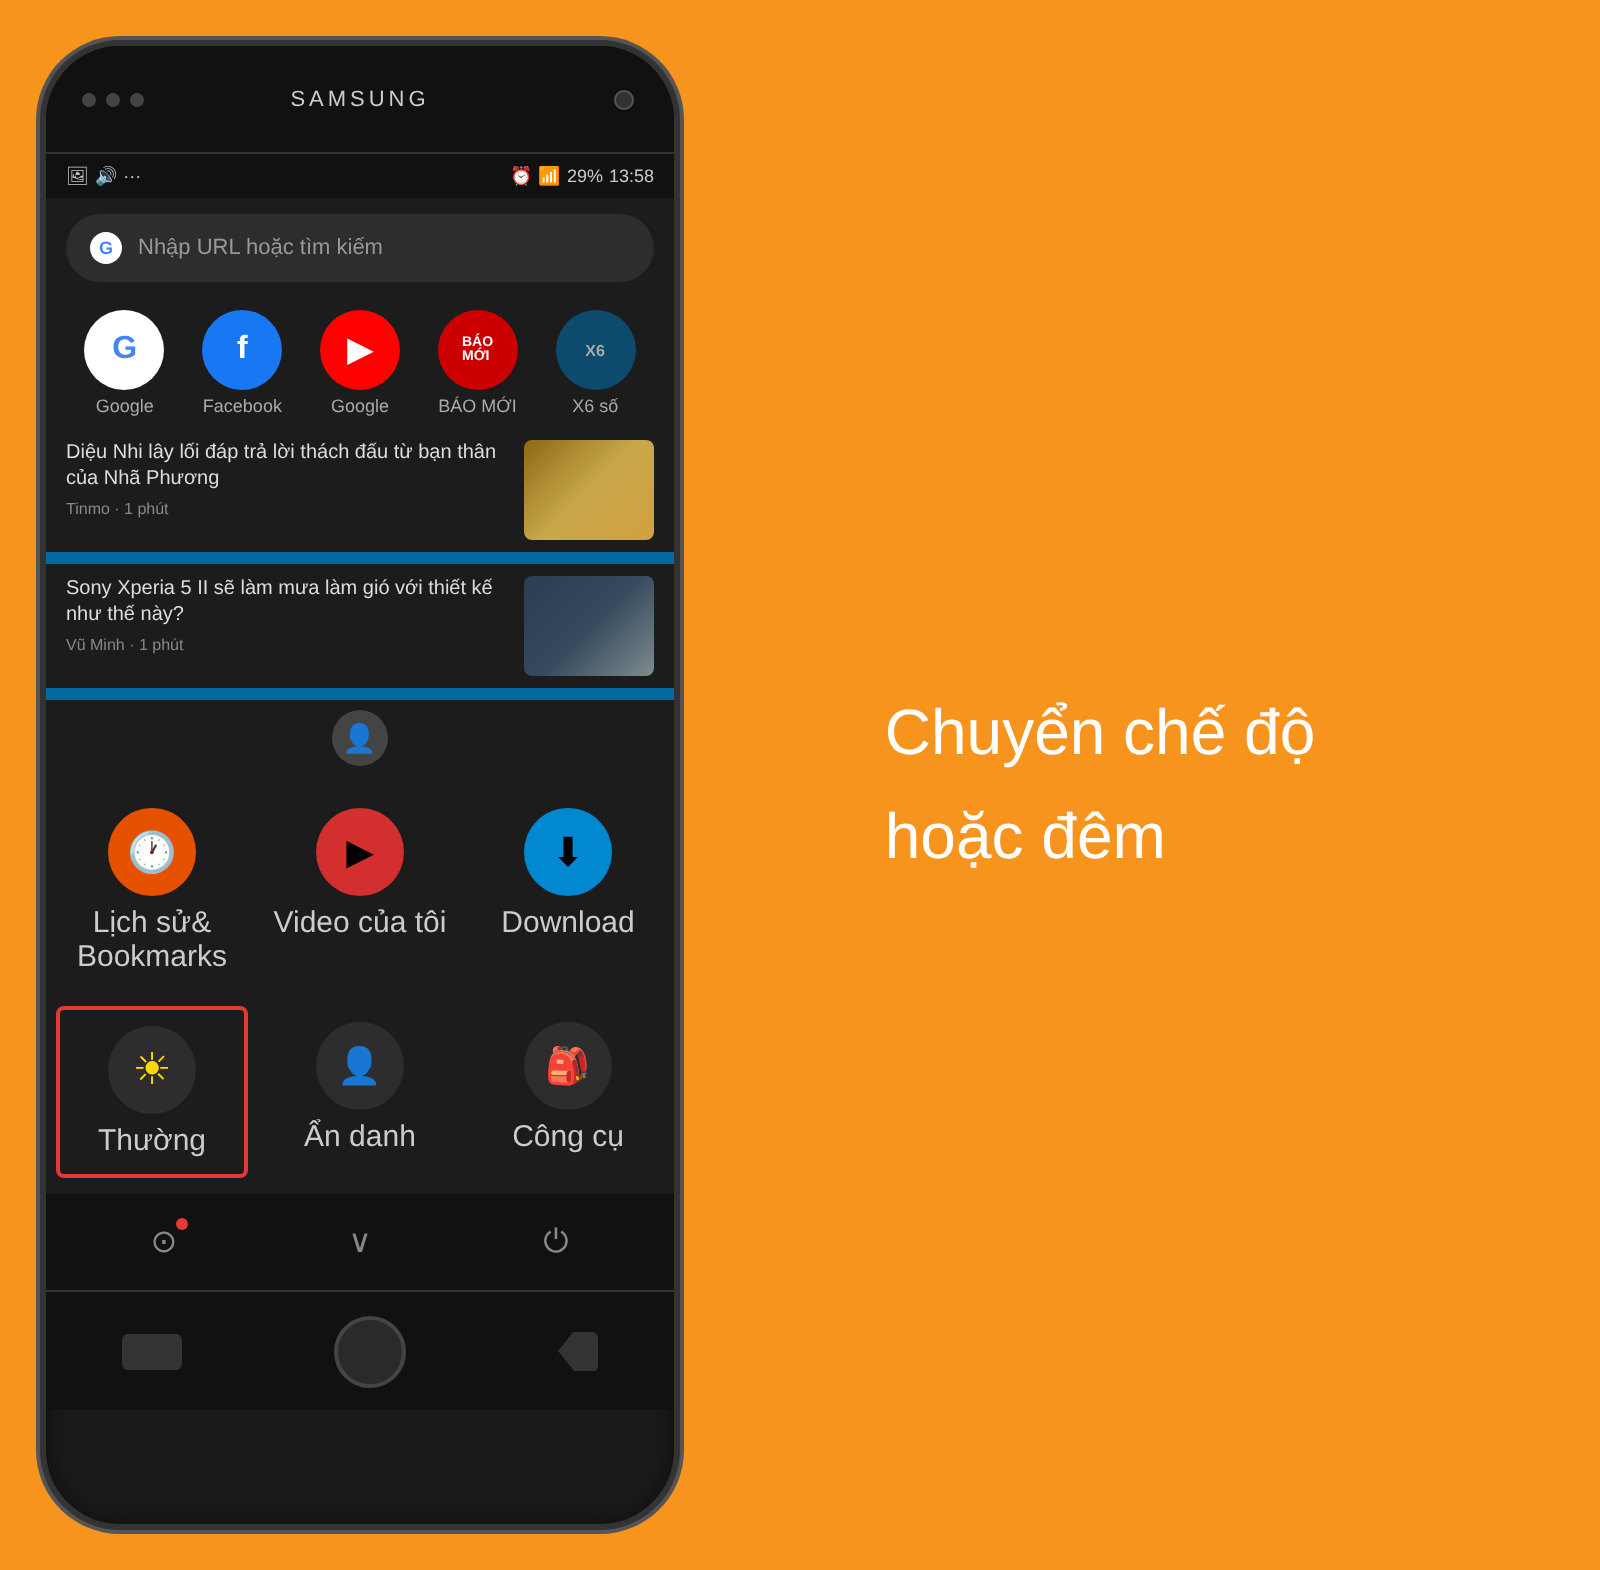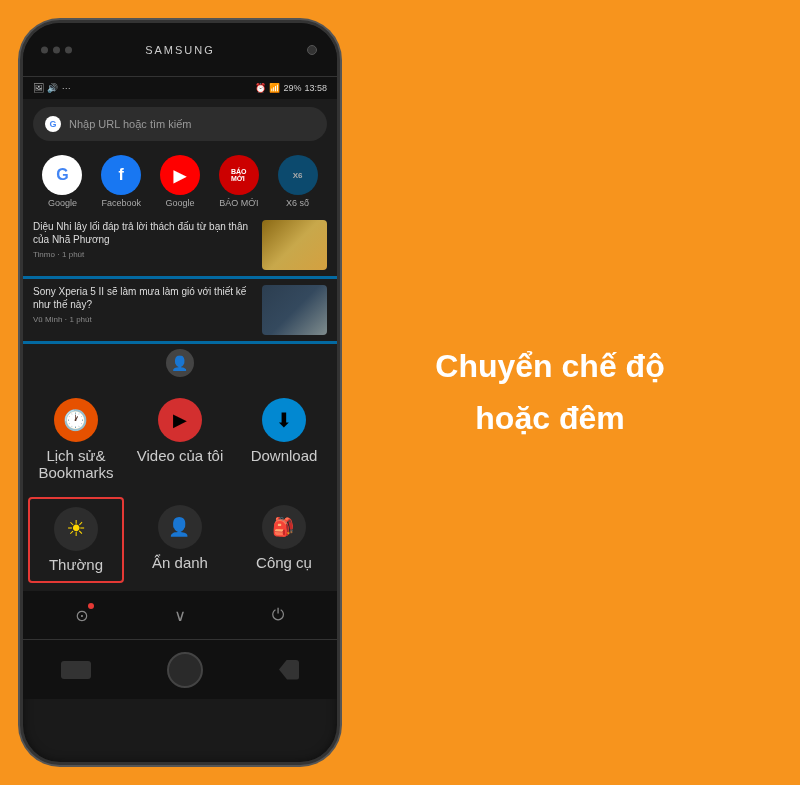--- a/index.html
+++ b/index.html
@@ -167,21 +167,21 @@
     .ql-facebook { background: #1877f2; color: white; }
     .ql-youtube { background: #ff0000; color: white; }
     .ql-baomoi { background: #cc0000; color: white; font-size: 8px; }
     .ql-x6 { background: #333; color: #aaa; font-size: 8px; }
 
     
     .news-item {
       display: flex;
       padding: 6px 10px;
       gap: 10px;
-      border-bottom: 3px solid #0369a1;
+      border-bottom: 6px solid #0369a1;
     }
     .news-text {
       flex: 1;
     }
     .news-title {
       color: #ddd;
       font-size: 10px;
       line-height: 1.3;
       margin-bottom: 4px;
     }
@@ -328,22 +328,21 @@
     .right-text {
       flex: 1;
       display: flex;
       align-items: center;
       justify-content: center;
       padding: 20px;
     }
     .heading-text {
       color: white;
       font-size: 32px;
-      font-weight: bold;
-      text-align: center;
+      font-weight: normal;
       line-height: 1.6;
     }
   </style>
 </head>
 <body>
 
 <div class="page-wrapper">
 
   <div class="phone-container">
     <div class="phone-body">

